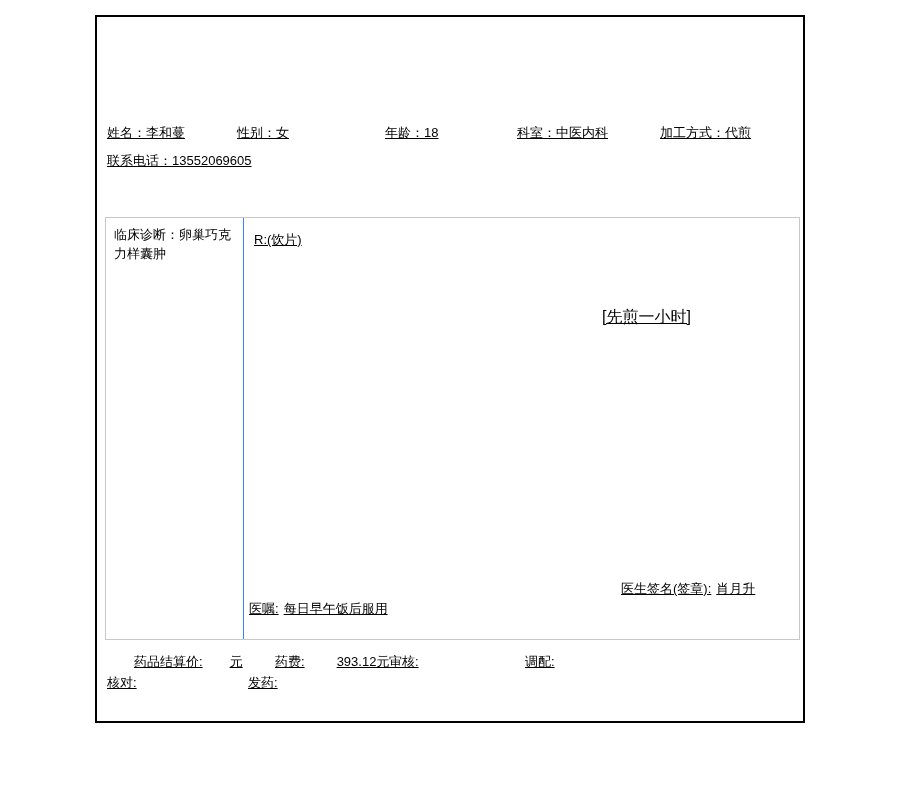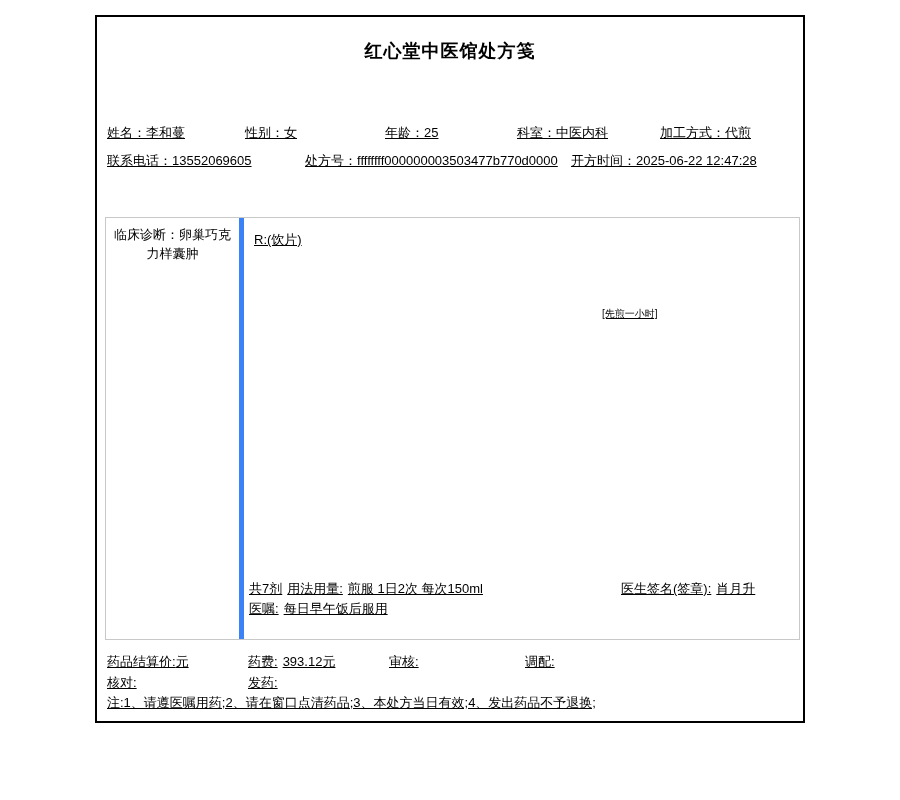--- a/index.html
+++ b/index.html
@@ -5,59 +5,54 @@
   html,body{margin:0;padding:0;background:#ffffff;}
   body{width:900px;height:800px;position:relative;color:#000;
        font-family:"Liberation Sans","DejaVu Sans",sans-serif;font-size:13px;}
   .sheet{position:absolute;left:95px;top:15px;width:710px;height:708px;
          border:2px solid #000;box-sizing:border-box;background:#fff;}
   .abs{position:absolute;white-space:nowrap;text-decoration:underline;}
   .title{position:absolute;left:0;top:22px;width:100%;text-align:center;
          font-size:18px;font-weight:bold;letter-spacing:1px;}
   .rxbox{position:absolute;left:8px;top:200px;width:695px;height:423px;
          border:1px solid #c8c8c8;box-sizing:border-box;display:flex;}
-  .diagcell{width:138px;box-sizing:border-box;border-right:5px solid #3b82f6;
-            padding:7px 8px;line-height:19px;white-space:normal;text-align:center;}
+  .diagcell{width:138px;box-sizing:border-box;border-right:1px solid #3b82f6;
+            padding:7px 8px;line-height:19px;white-space:normal;}
   .rxcell{position:relative;flex:1;}
   .herbline span.herb{margin-right:11px;}
-  .note{font-size:10px;}
+  .note{font-size:16px;}
   .sp{margin-right:5px;}
-  .footline span{white-space:nowrap;}
+  .footline span{white-space:nowrap;margin-left:27px;}
 </style>
 </head>
 <body>
 
 <div class="sheet">
 
-  <div class="title">红心堂中医馆处方笺</div>
 
   <span class="abs" style="left:10px;top:107px"><span>姓名：</span><span>李和蔓</span></span>
-  <span class="abs" style="left:148px;top:107px"><span>性别：</span><span>女</span></span>
-  <span class="abs" style="left:288px;top:107px"><span>年龄：</span><span>25</span></span>
+  <span class="abs" style="left:140px;top:107px"><span>性别：</span><span>女</span></span>
+  <span class="abs" style="left:288px;top:107px"><span>年龄：</span><span>18</span></span>
   <span class="abs" style="left:420px;top:107px"><span>科室：</span><span>中医内科</span></span>
   <span class="abs" style="left:563px;top:107px"><span>加工方式：</span><span>代煎</span></span>
 
   <span class="abs" style="left:10px;top:135px"><span>联系电话：</span><span>13552069605</span></span>
-  <span class="abs" style="left:208px;top:135px"><span>处方号：</span><span>ffffffff000000003503477b770d0000</span></span>
-  <span class="abs" style="left:474px;top:135px"><span>开方时间：</span><span>2025-06-22 12:47:28</span></span>
 
   <div class="rxbox">
     <div class="diagcell"><span>临床诊断：</span><span>卵巢巧克力样囊肿</span></div>
     <div class="rxcell">
       <span class="abs" style="left:10px;top:13px">R:(饮片)</span>
       <span class="abs note" style="left:358px;top:89px">[先煎一小时]</span>
 
-      <span class="abs" style="left:5px;top:362px"><span class="sp">共7剂</span><span class="sp">用法用量:</span><span>煎服 1日2次 每次150ml</span></span>
       <span class="abs" style="left:377px;top:362px"><span class="sp">医生签名(签章):</span><span>肖月升</span></span>
       <span class="abs" style="left:5px;top:382px"><span class="sp">医嘱:</span><span>每日早午饭后服用</span></span>
     </div>
   </div>
 
   <span class="abs footline" style="left:10px;top:636px"><span>药品结算价:</span><span>元</span></span>
   <span class="abs footline" style="left:151px;top:636px"><span class="sp">药费:</span><span>393.12元</span></span>
   <span class="abs" style="left:292px;top:636px">审核:</span>
   <span class="abs" style="left:428px;top:636px">调配:</span>
 
   <span class="abs" style="left:10px;top:657px">核对:</span>
   <span class="abs" style="left:151px;top:657px">发药:</span>
 
-  <span class="abs" style="left:10px;top:677px">注:1、请遵医嘱用药;2、请在窗口点清药品;3、本处方当日有效;4、发出药品不予退换;</span>
 </div>
 
 </body></html>

